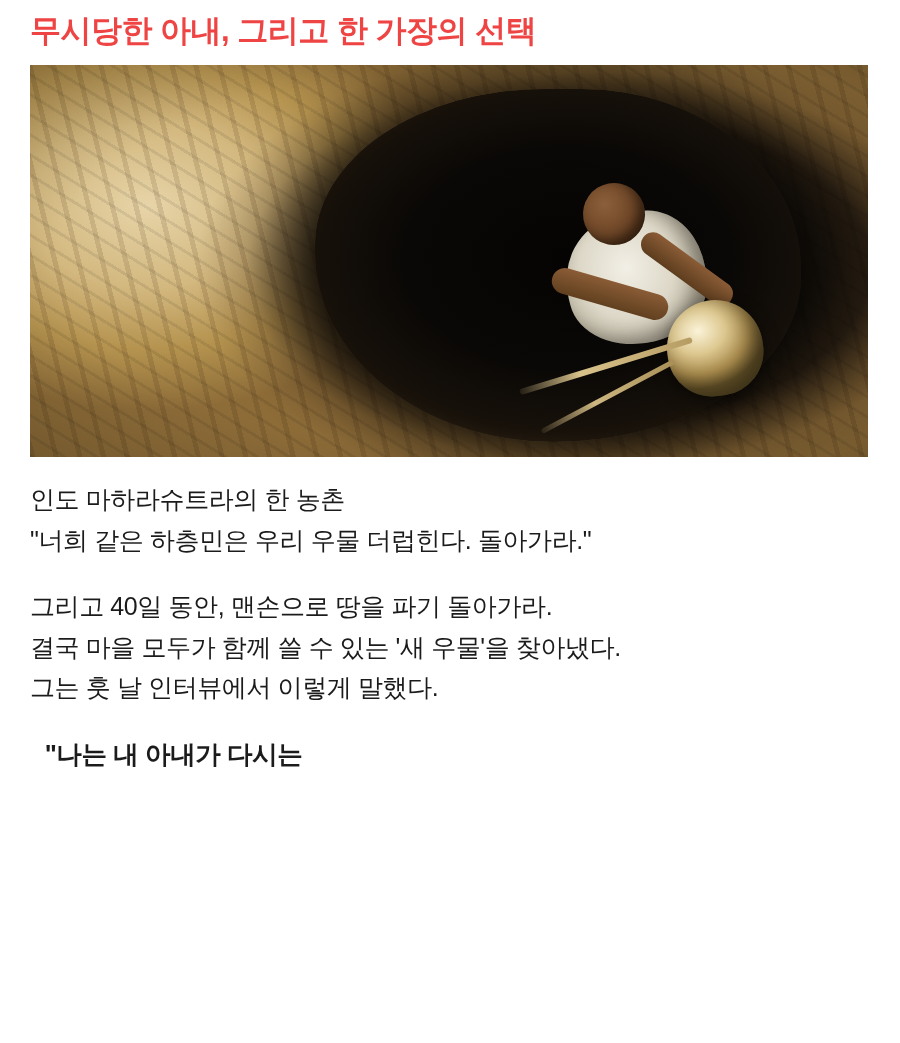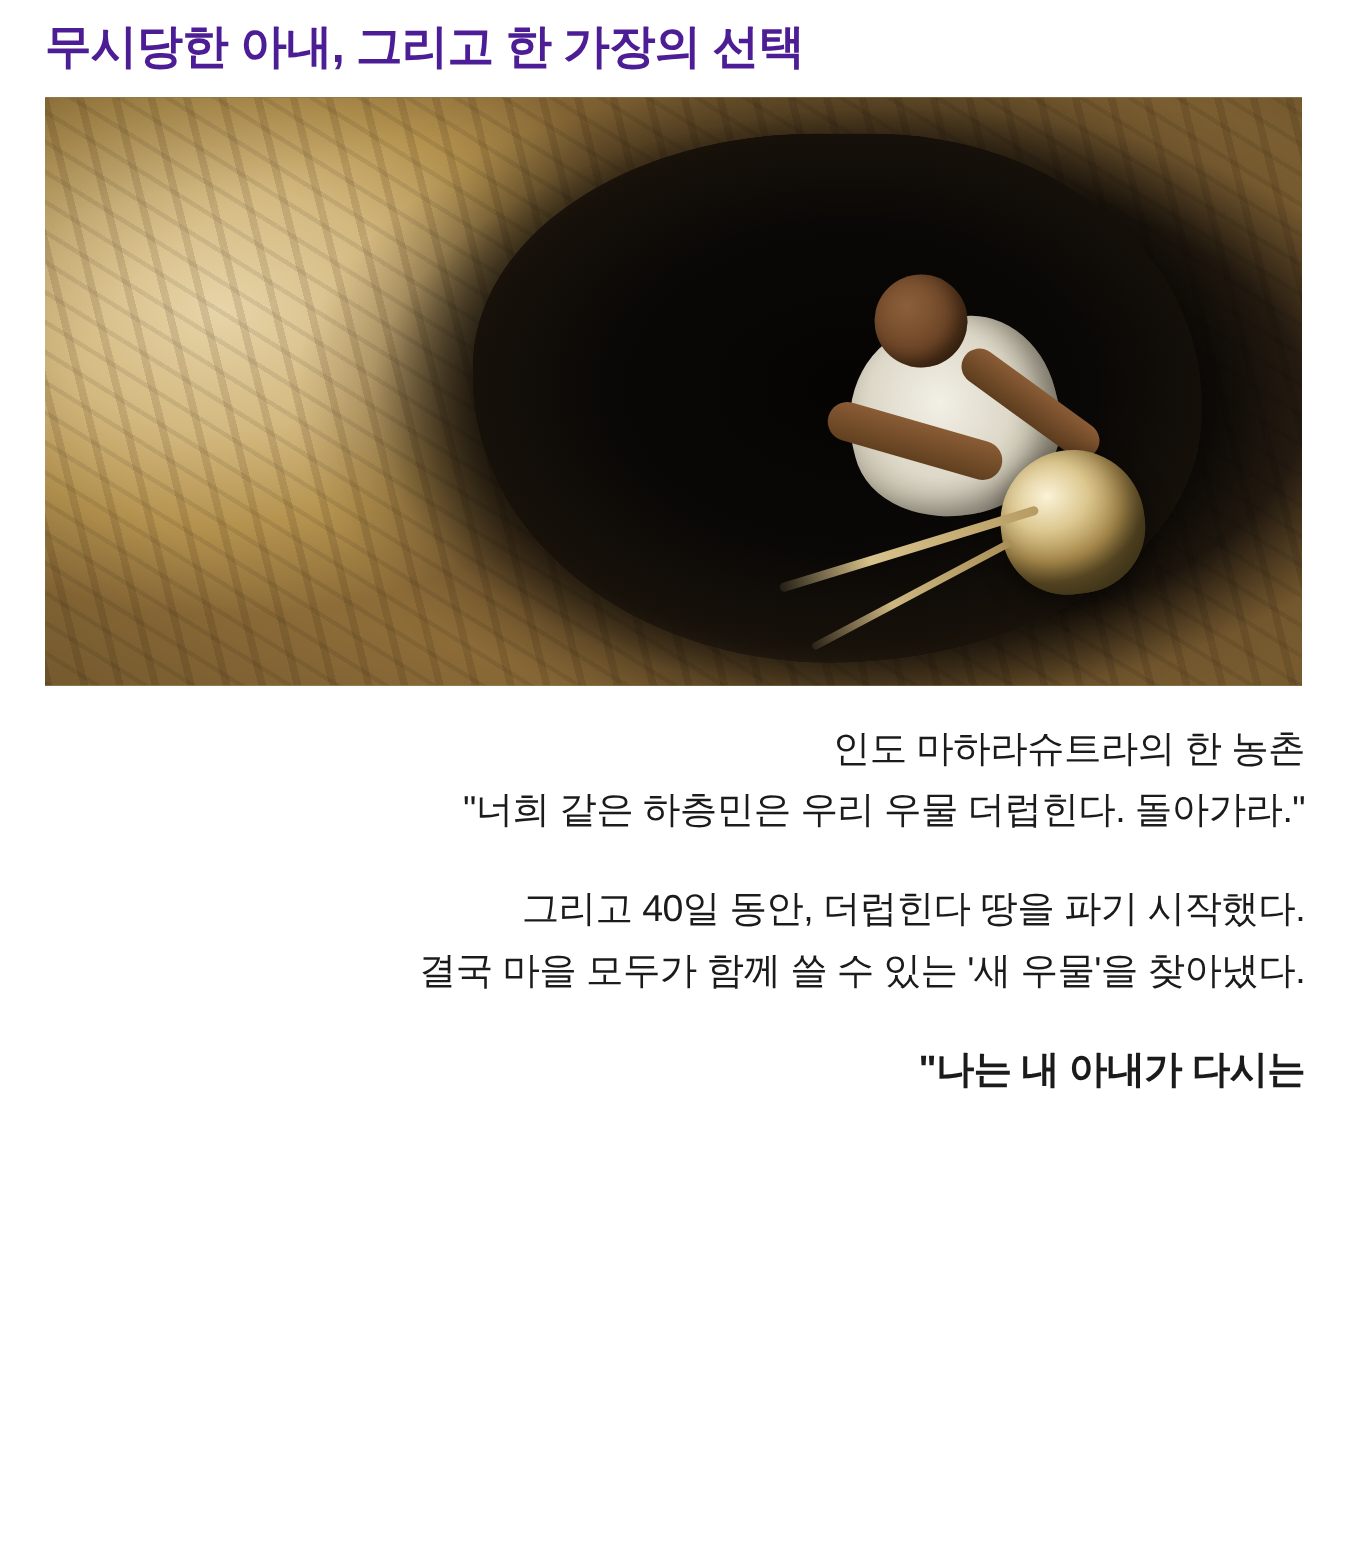--- a/index.html
+++ b/index.html
@@ -19,21 +19,21 @@
     height: 1043px;
     position: relative;
     background: #ffffff;
   }
   .headline {
     font-size: 31px;
     font-weight: bold;
     letter-spacing: -0.5px;
     line-height: 1.2;
     margin: 12px 0 0 30px;
-    color: #4c1d95;
+    color: #ef4444;
   }
   .photo-wrap {
     margin: 16px 0 0 30px;
     width: 838px;
     height: 392px;
     position: relative;
     overflow: hidden;
     background: #6b5230;
   }
   
@@ -148,21 +148,20 @@
     inset: 0;
     background: radial-gradient(ellipse 85% 85% at 50% 50%, rgba(0,0,0,0) 55%, rgba(0,0,0,0.28) 100%);
   }
 
   .body-text {
     margin: 22px 0 0 30px;
     width: 840px;
   }
   .para {
     margin: 0 0 26px 0;
-    text-align: right;
   }
   .para:last-child { margin-bottom: 0; }
   .line {
     font-size: 25px;
     line-height: 1.62;
     letter-spacing: -0.4px;
     color: #1b1b1b;
     white-space: pre;
   }
   .para-quote .line {
@@ -194,22 +193,23 @@
   </div>
 
   <div class="body-text">
 
     <div class="para">
       <div class="line">인도 마하라슈트라의 한 농촌</div>
       <div class="line">"너희 같은 하층민은 우리 우물 더럽힌다. 돌아가라."</div>
     </div>
 
     <div class="para">
-      <div class="line">그리고 40일 동안, 더럽힌다 땅을 파기 시작했다.</div>
+      <div class="line">그리고 40일 동안, 맨손으로 땅을 파기 돌아가라.</div>
       <div class="line">결국 마을 모두가 함께 쓸 수 있는 '새 우물'을 찾아냈다.</div>
+      <div class="line">그는 훗 날 인터뷰에서 이렇게 말했다.</div>
     </div>
 
     <div class="para para-quote">
       <div class="line quote-indent"> "나는 내 아내가 다시는</div>
     </div>
 
   </div>
 </div>
 
 </body></html>

